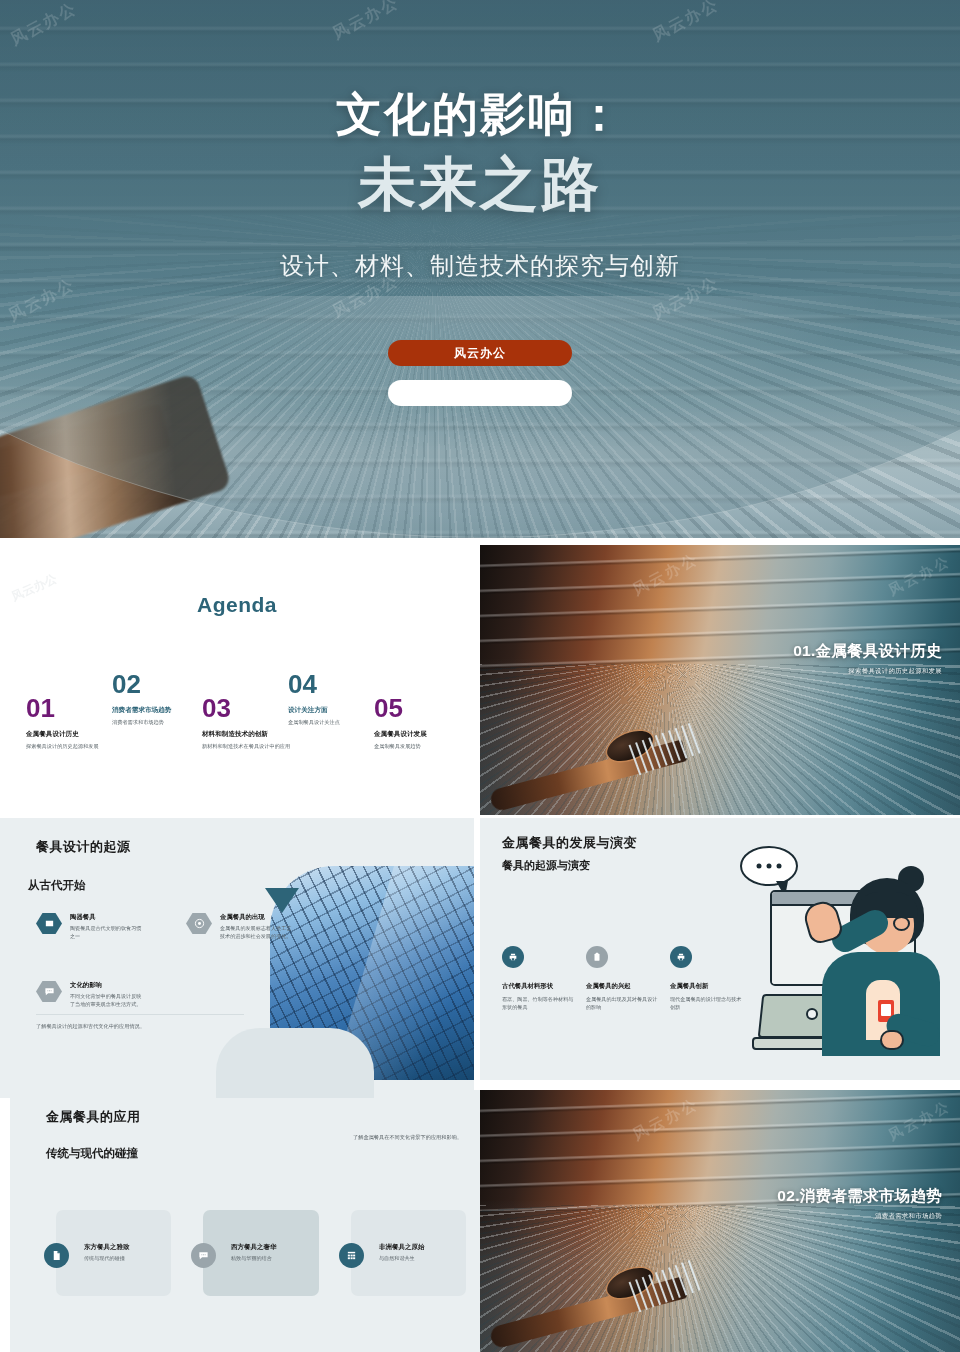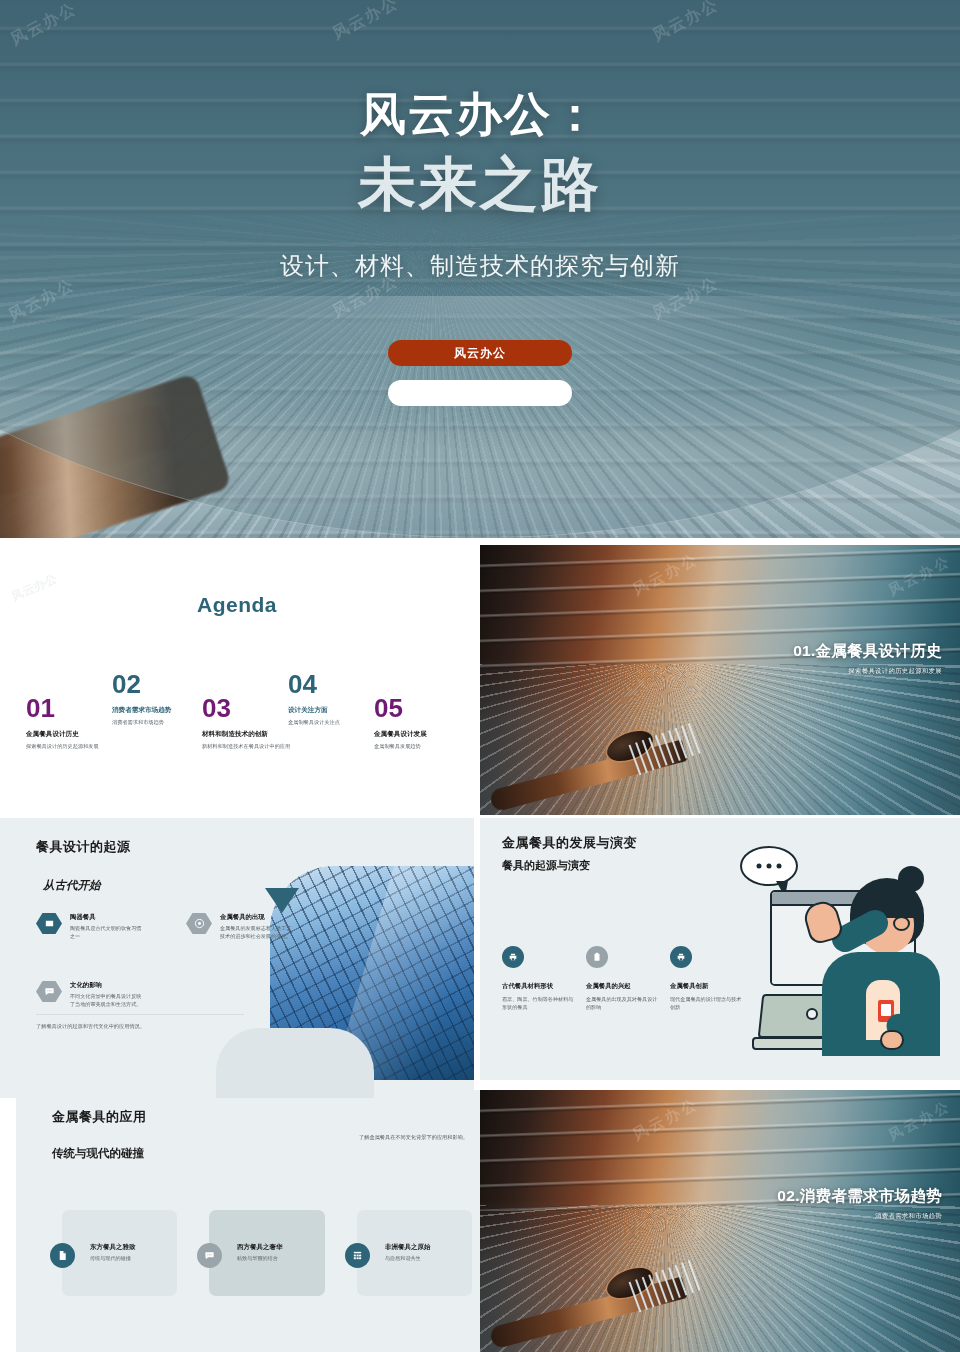--- a/index.html
+++ b/index.html
@@ -194,21 +194,21 @@
     text-shadow:0 1px 4px rgba(0,0,0,.5);
   }
   .sec-wm{ position:absolute; left:150px; top:20px; font-size:15px; font-weight:700;
     color:rgba(255,255,255,.18); transform:rotate(-28deg); letter-spacing:3px; }
   .sec-wm2{ position:absolute; right:6px; top:22px; font-size:14px; font-weight:700;
     color:rgba(255,255,255,.16); transform:rotate(-28deg); letter-spacing:3px; }
 
   
   #slide-origin{ left:0; top:818px; width:474px; height:280px; }
   .or-h1{ position:absolute; left:36px; top:20px; }
-  .or-h2{ position:absolute; left:43px; top:60px;font-style:italic; }
+  .or-h2{ position:absolute; left:28px; top:60px; }
   .or-grid{ position:absolute; left:36px; top:94px; width:260px; }
   .feat{ position:absolute; width:112px; }
   .hexi{
     position:absolute; left:0; top:0; width:26px; height:23px;
     display:flex; align-items:center; justify-content:center;
     clip-path:polygon(25% 4%,75% 4%,100% 50%,75% 96%,25% 96%,0% 50%);
   }
   .hexi.teal{ background:#2d6478; }
   .hexi.grey{ background:#9ca7ad; }
   .hexi svg{ width:11px; height:11px; fill:#fff; }
@@ -301,21 +301,21 @@
     background:#20616c; border-radius:14px; transform:rotate(-28deg); }
   .p-hand{ position:absolute; right:104px; top:26px; width:34px; height:40px;
     background:#f0b896; border-radius:16px 16px 12px 12px; transform:rotate(-16deg);
     border:2.2px solid #1b2b33; }
   .p-arm2{ position:absolute; right:4px; bottom:14px; width:54px; height:24px;
     background:#20616c; border-radius:12px; transform:rotate(16deg); }
   .p-hand2{ position:absolute; right:40px; bottom:6px; width:24px;height:20px;
     background:#f0b896; border-radius:10px; border:2.2px solid #1b2b33; }
 
   
-  #slide-app{ left:16px; top:1090px; width:474px; height:262px;text-align:right; }
+  #slide-app{ left:10px; top:1090px; width:474px; height:262px;text-align:right; }
   .ap-h1{ position:absolute; left:36px; top:18px; }
   .ap-note{ position:absolute; right:22px; top:44px; font-size:5.2px; color:#50595e; }
   .ap-h2{ position:absolute; left:36px; top:56px; }
   .ap-cards{ position:absolute; left:46px; top:120px; right:30px; height:86px; }
   .ap-card{ position:absolute; width:115px; height:86px; border-radius:7px;
     background:#dfe6e9; }
   .ap-card.mid{ background:#ccd7da; width:116px; }
   .ap-badge{ position:absolute; left:-12px; top:33px; width:25px; height:25px;
     border-radius:50%; display:flex; align-items:center; justify-content:center; }
   .ap-badge.teal{ background:#2d6478; } .ap-badge.grey{ background:#9aa5ab; }
@@ -341,21 +341,21 @@
     <div class="hero-arc"></div>
 
     <div class="hero-wm" style="left:8px;  top:14px;">风云办公</div>
     <div class="hero-wm" style="left:330px;top:8px;">风云办公</div>
     <div class="hero-wm" style="left:650px;top:10px;">风云办公</div>
     <div class="hero-wm" style="left:6px;  top:290px;">风云办公</div>
     <div class="hero-wm" style="left:330px;top:286px;">风云办公</div>
     <div class="hero-wm" style="left:650px;top:288px;">风云办公</div>
 
     <div class="hero-content">
-      <div class="hero-title1">风云办公：</div>
+      <div class="hero-title1">文化的影响：</div>
       <div class="hero-title2">未来之路</div>
       <div class="hero-sub">设计、材料、制造技术的探究与创新</div>
       <button class="hero-btn">风云办公</button>
       <input class="hero-field" type="text" style="">
     </div>
   </div>
 
   <div class="slide s-white" id="slide-agenda" style="width:474px;height:270px;">
     <div class="agenda-wm">风云办公</div>
     <div class="agenda-h">Agenda</div>

